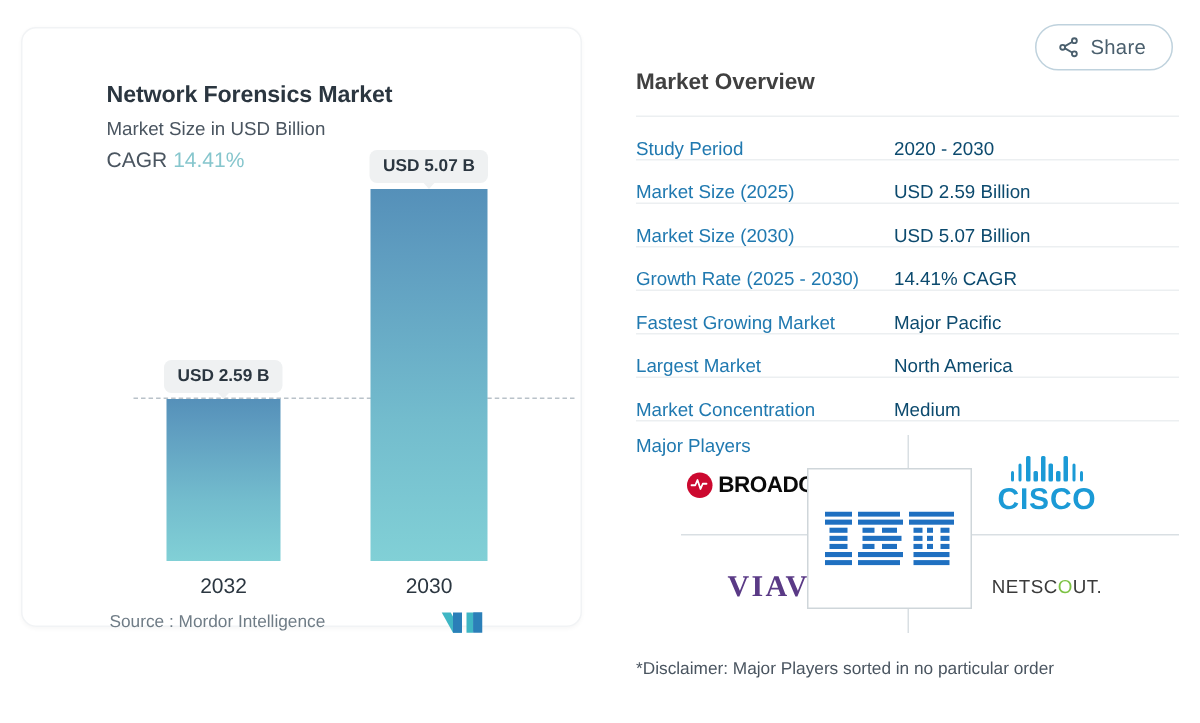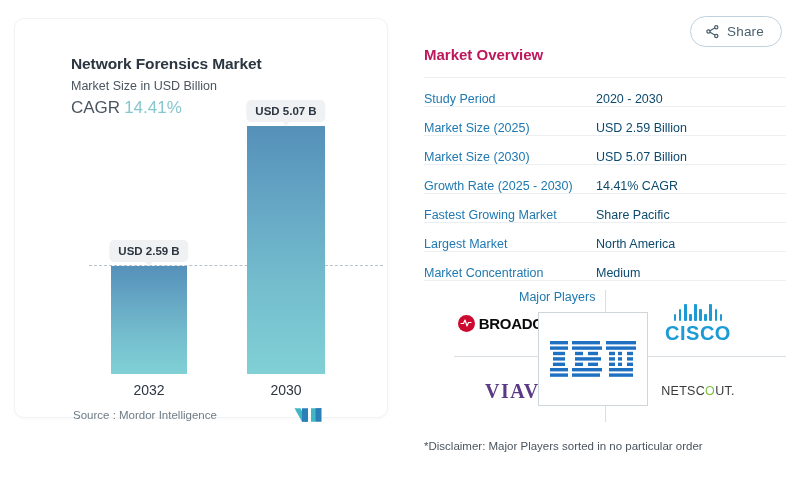--- a/index.html
+++ b/index.html
@@ -45,21 +45,21 @@
     position: absolute; left: 56px; top: 36px;
     font-size: 15.5px; font-weight: 700; color: #2b3640;
     letter-spacing: -0.1px;
   }
   .chart-sub {
     position: absolute; left: 56px; top: 60px;
     font-size: 12.5px; color: #4a5560;
   }
   .chart-cagr {
     position: absolute; left: 56px; top: 79px;
-    font-size: 17px; color: #4a5560;
+    font-size: 14px; color: #4a5560;
   }
   .chart-cagr .val { color: #86c6cd; margin-left: 4px; }
 
   
   .plot {
     position: absolute;
     left: 56px; top: 105px;
     width: 300px; height: 250px;
   }
   .dash-line {
@@ -119,21 +119,21 @@
     width: 36px; height: 20px;
   }
 
   
   .overview {
     position: absolute;
     left: 424px; top: 46px;
     width: 362px;
   }
   .ov-title {
-    font-size: 15px; font-weight: 700; color: #be185d;
+    font-size: 15px; font-weight: 700; color: #404040;
     padding-bottom: 14px;
   }
   .ov-row {
     display: flex; align-items: flex-end;
     border-top: 1px solid #eceff1;
     height: 29px;
   }
   .ov-label {
     width: 172px;
     font-size: 12.5px;
@@ -144,21 +144,20 @@
     font-size: 12.5px;
     color: #0c4a6e;
     white-space: nowrap;
   }
 
   
   .players-head {
     display: flex; align-items: center;
     border-top: 1px solid #eceff1;
     height: 30px;
-    justify-content: center;
   }
   .players-head .ov-label { padding-top: 2px; }
 
   .players-grid {
     position: absolute;
     left: 424px; top: 290px;
     width: 362px; height: 132px;
   }
   .pg-vline {
     position: absolute;
@@ -293,21 +292,21 @@
     <div class="ov-row">
       <div class="ov-label">Market Size (2030)</div>
       <div class="ov-value">USD 5.07 Billion</div>
     </div>
     <div class="ov-row">
       <div class="ov-label">Growth Rate (2025 - 2030)</div>
       <div class="ov-value">14.41% CAGR</div>
     </div>
     <div class="ov-row">
       <div class="ov-label">Fastest Growing Market</div>
-      <div class="ov-value">Share Pacific</div>
+      <div class="ov-value">Major Pacific</div>
     </div>
     <div class="ov-row">
       <div class="ov-label">Largest Market</div>
       <div class="ov-value">North America</div>
     </div>
     <div class="ov-row">
       <div class="ov-label">Market Concentration</div>
       <div class="ov-value">Medium</div>
     </div>
 

